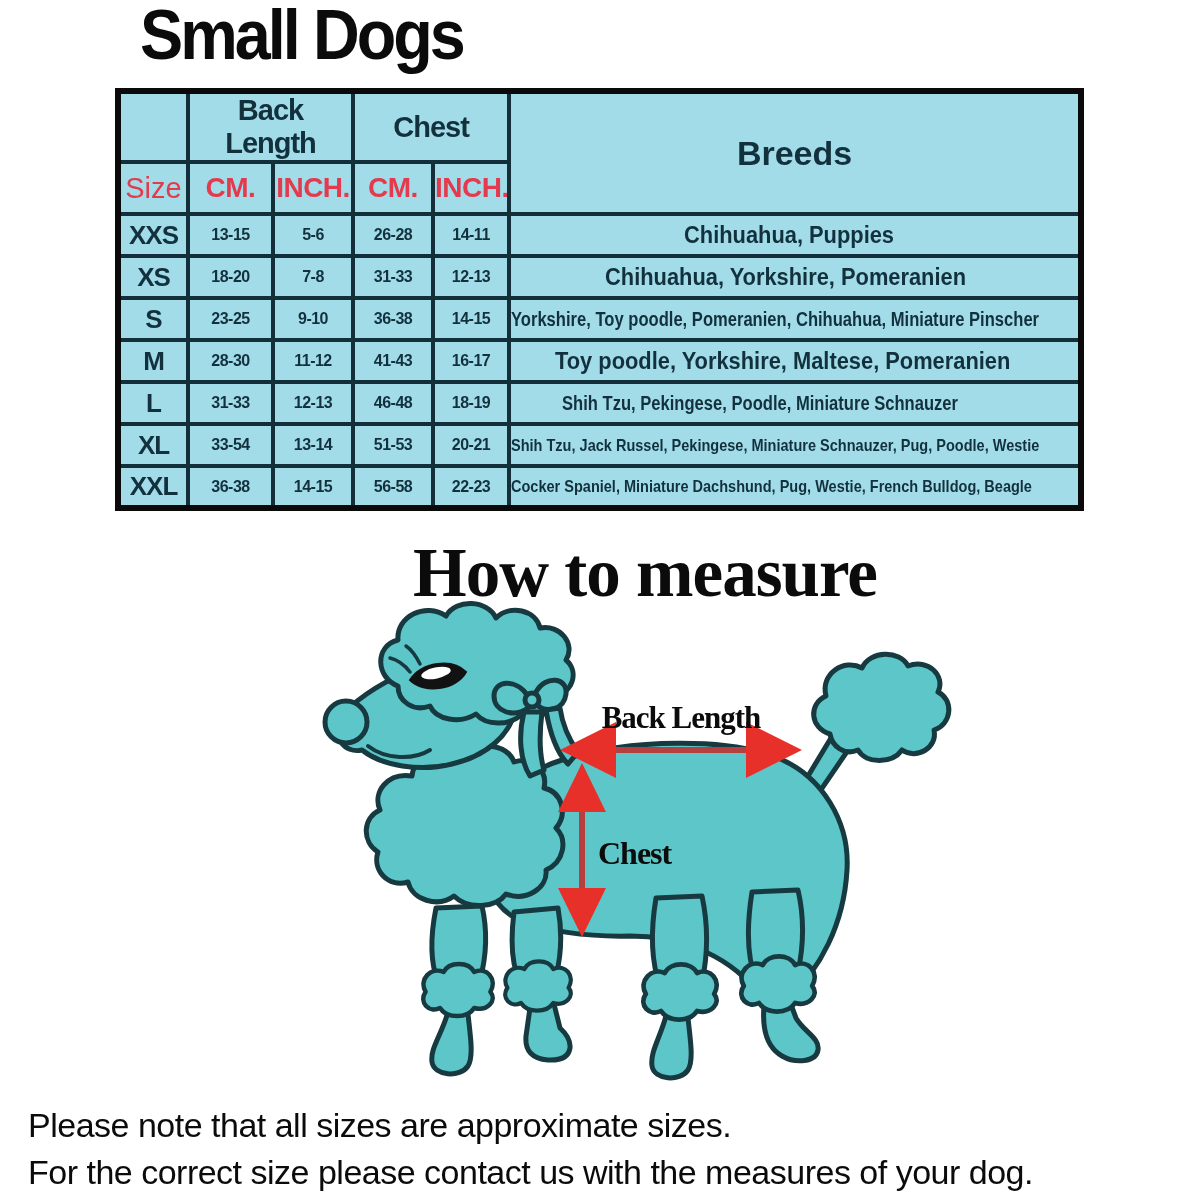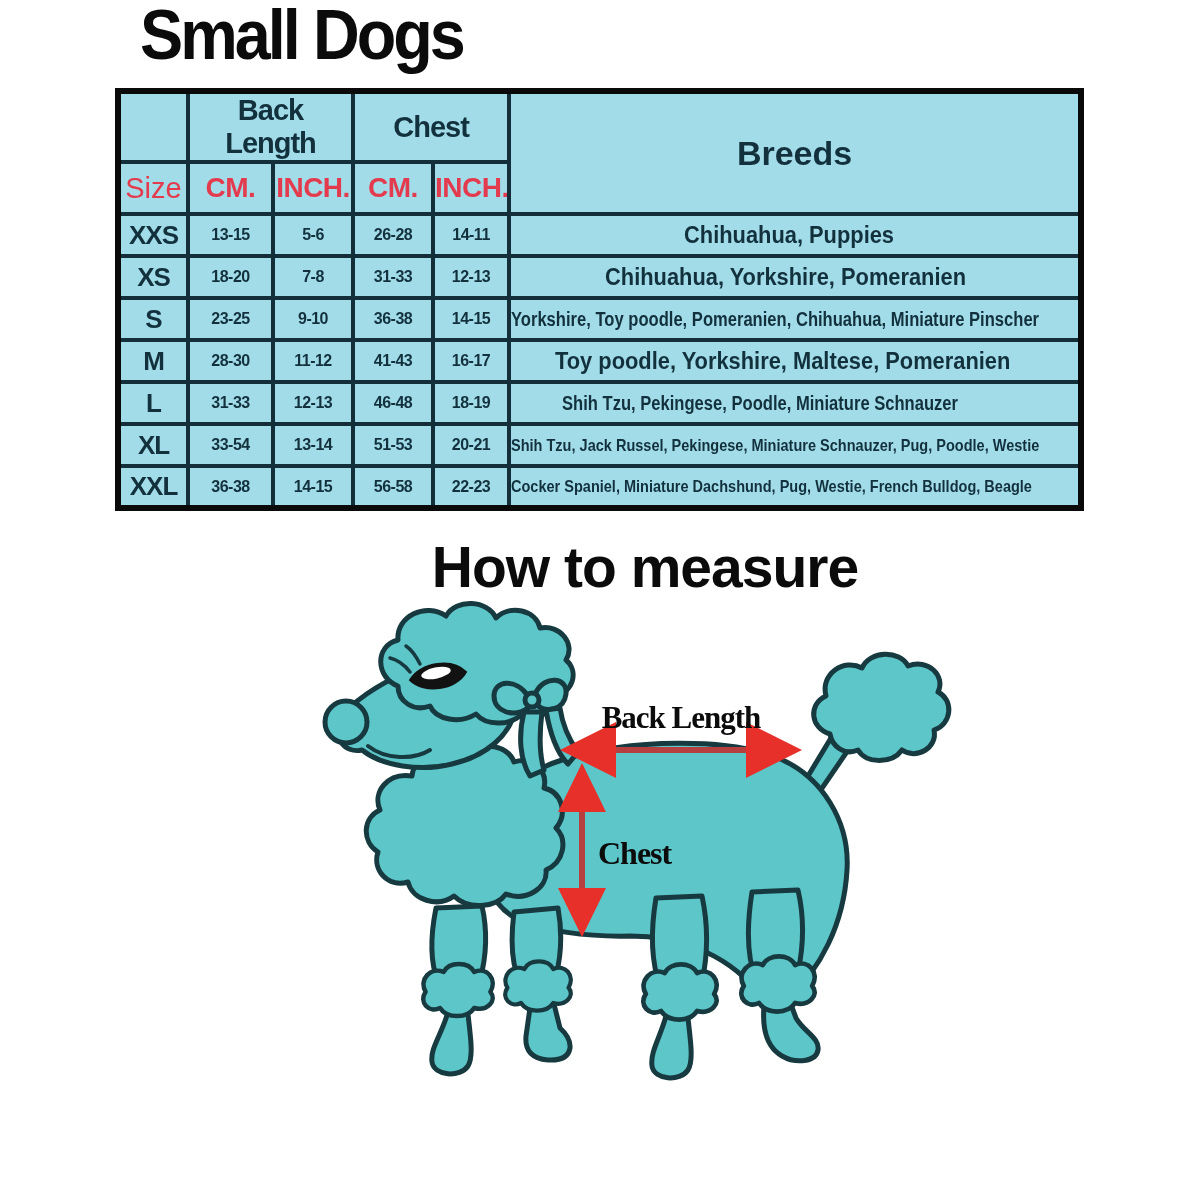--- a/index.html
+++ b/index.html
@@ -8,22 +8,22 @@
     font-family:"Liberation Sans", sans-serif;overflow:hidden;
   }
   .abs{position:absolute;}
 
   
   #main-title{
     left:140px;top:-6px;font-size:66px;font-weight:bold;letter-spacing:-3px;
     color:#0b0b0b;transform:scale(0.98,1.06);transform-origin:left top;white-space:nowrap;
   }
   #how-title{
-    left:90px;top:534px;width:1110px;text-align:center;font-size:57px;font-weight:bold;
-    letter-spacing:-1px;color:#0b0b0b;
+    left:90px;top:534px;width:1110px;text-align:center;font-size:69px;font-weight:bold;
+    letter-spacing:-1px;color:#0b0b0b;font-family:Liberation Serif, serif;
   }
 
   
   #size-table{
     position:absolute;left:115px;top:88px;width:963px;
     border-collapse:collapse;table-layout:fixed;background:#a2dce9;
     border:6px solid #0a0a0a;
   }
   #size-table td,#size-table th{
     border:4px solid #142f3a;padding:0;text-align:center;vertical-align:middle;
@@ -220,13 +220,15 @@
 
   <g>
     <line class="shaft" x1="272" y1="178" x2="272" y2="322"></line>
     <path class="ahead" d="M272,163 L248,212 L296,212 Z"></path>
     <path class="ahead" d="M272,337 L248,288 L296,288 Z"></path>
     <text class="lbl-chest" x="288" y="264">Chest</text>
   </g>
 </svg>
 
 <div class="abs" id="notes">
+  <div>Please note that all sizes are approximate sizes.</div>
+  <div>For the correct size please contact us with the measures of your dog.</div>
 </div>
 
 </body></html>

